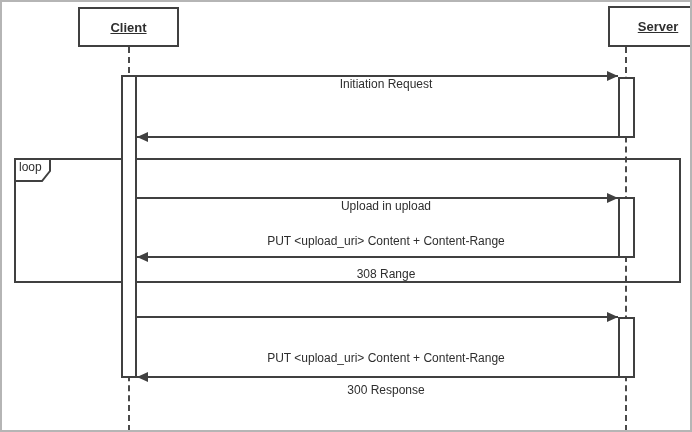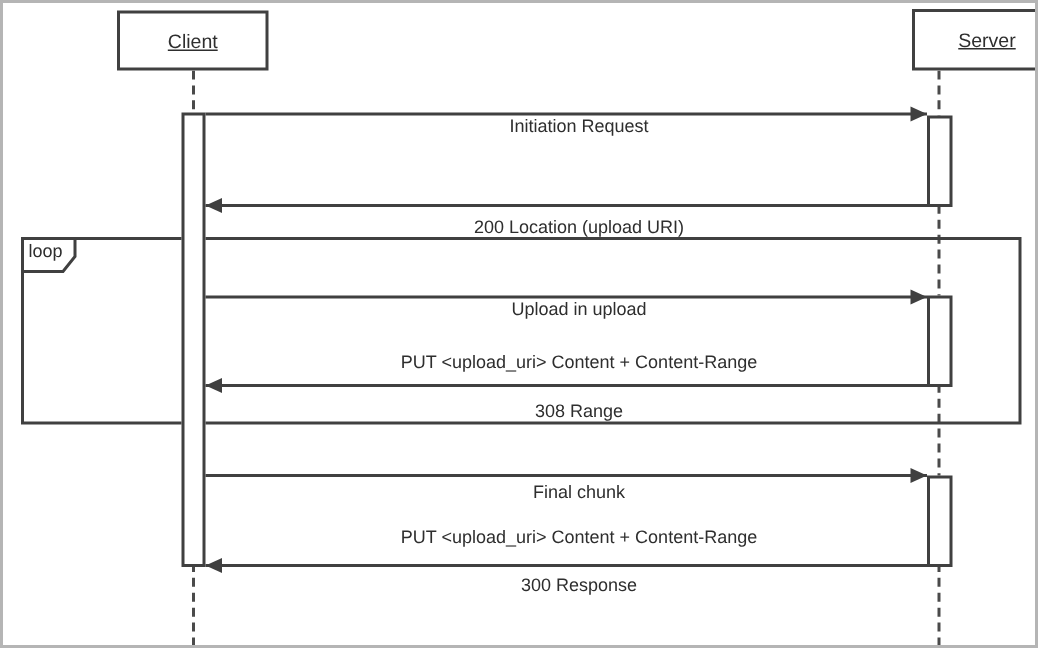--- a/index.html
+++ b/index.html
@@ -15,20 +15,21 @@
   }
   .actor{
     position:absolute;
     box-sizing:border-box;
     border:2px solid #404040;
     background:#fff;
     display:flex;align-items:center;justify-content:center;
     font-size:13px;
     text-decoration:underline;
     z-index:7;
+    font-weight:bold;
   }
   .actor.client{left:76px;top:5px;width:101px;height:40px;}
   .actor.server{left:606px;top:4px;width:100px;height:41px;}
   .lifeline{
     position:absolute;top:45px;height:384px;width:0;
     border-left:2px dashed #4a4a4a;
     z-index:1;
   }
   .loop-frame{
     position:absolute;left:12px;top:156px;width:667px;height:125px;
@@ -74,33 +75,31 @@
   <div class="loop-text">loop</div>
 
   <div class="act client-act"></div>
   <div class="act sv" style="top:75px"></div>
   <div class="act sv" style="top:195px"></div>
   <div class="act sv" style="top:315px"></div>
 
   <div class="lbl" style="top:47px">Initiation Request</div>
   <div class="msg-line" style="top:73px"></div>
   <div class="arr right" style="top:69px"></div>
-  <div class="lbl" style="top:114px">200 Location (upload URI)</div>
   <div class="msg-line" style="top:134px"></div>
   <div class="arr left" style="top:130px"></div>
 
   <div class="lbl" style="top:169px">Upload in upload</div>
   <div class="msg-line" style="top:195px"></div>
   <div class="arr right" style="top:191px"></div>
   <div class="lbl" style="top:204px">PUT &lt;upload_uri&gt; Content + Content-Range</div>
   <div class="lbl" style="top:237px">308 Range</div>
   <div class="msg-line" style="top:254px"></div>
   <div class="arr left" style="top:250px"></div>
 
-  <div class="lbl" style="top:291px">Final chunk</div>
   <div class="msg-line" style="top:314px"></div>
   <div class="arr right" style="top:310px"></div>
   <div class="lbl" style="top:321px">PUT &lt;upload_uri&gt; Content + Content-Range</div>
   <div class="lbl" style="top:353px">300 Response</div>
   <div class="msg-line" style="top:374px"></div>
   <div class="arr left" style="top:370px"></div>
 
   <div class="actor client">
     <span>Client</span>
   </div>

